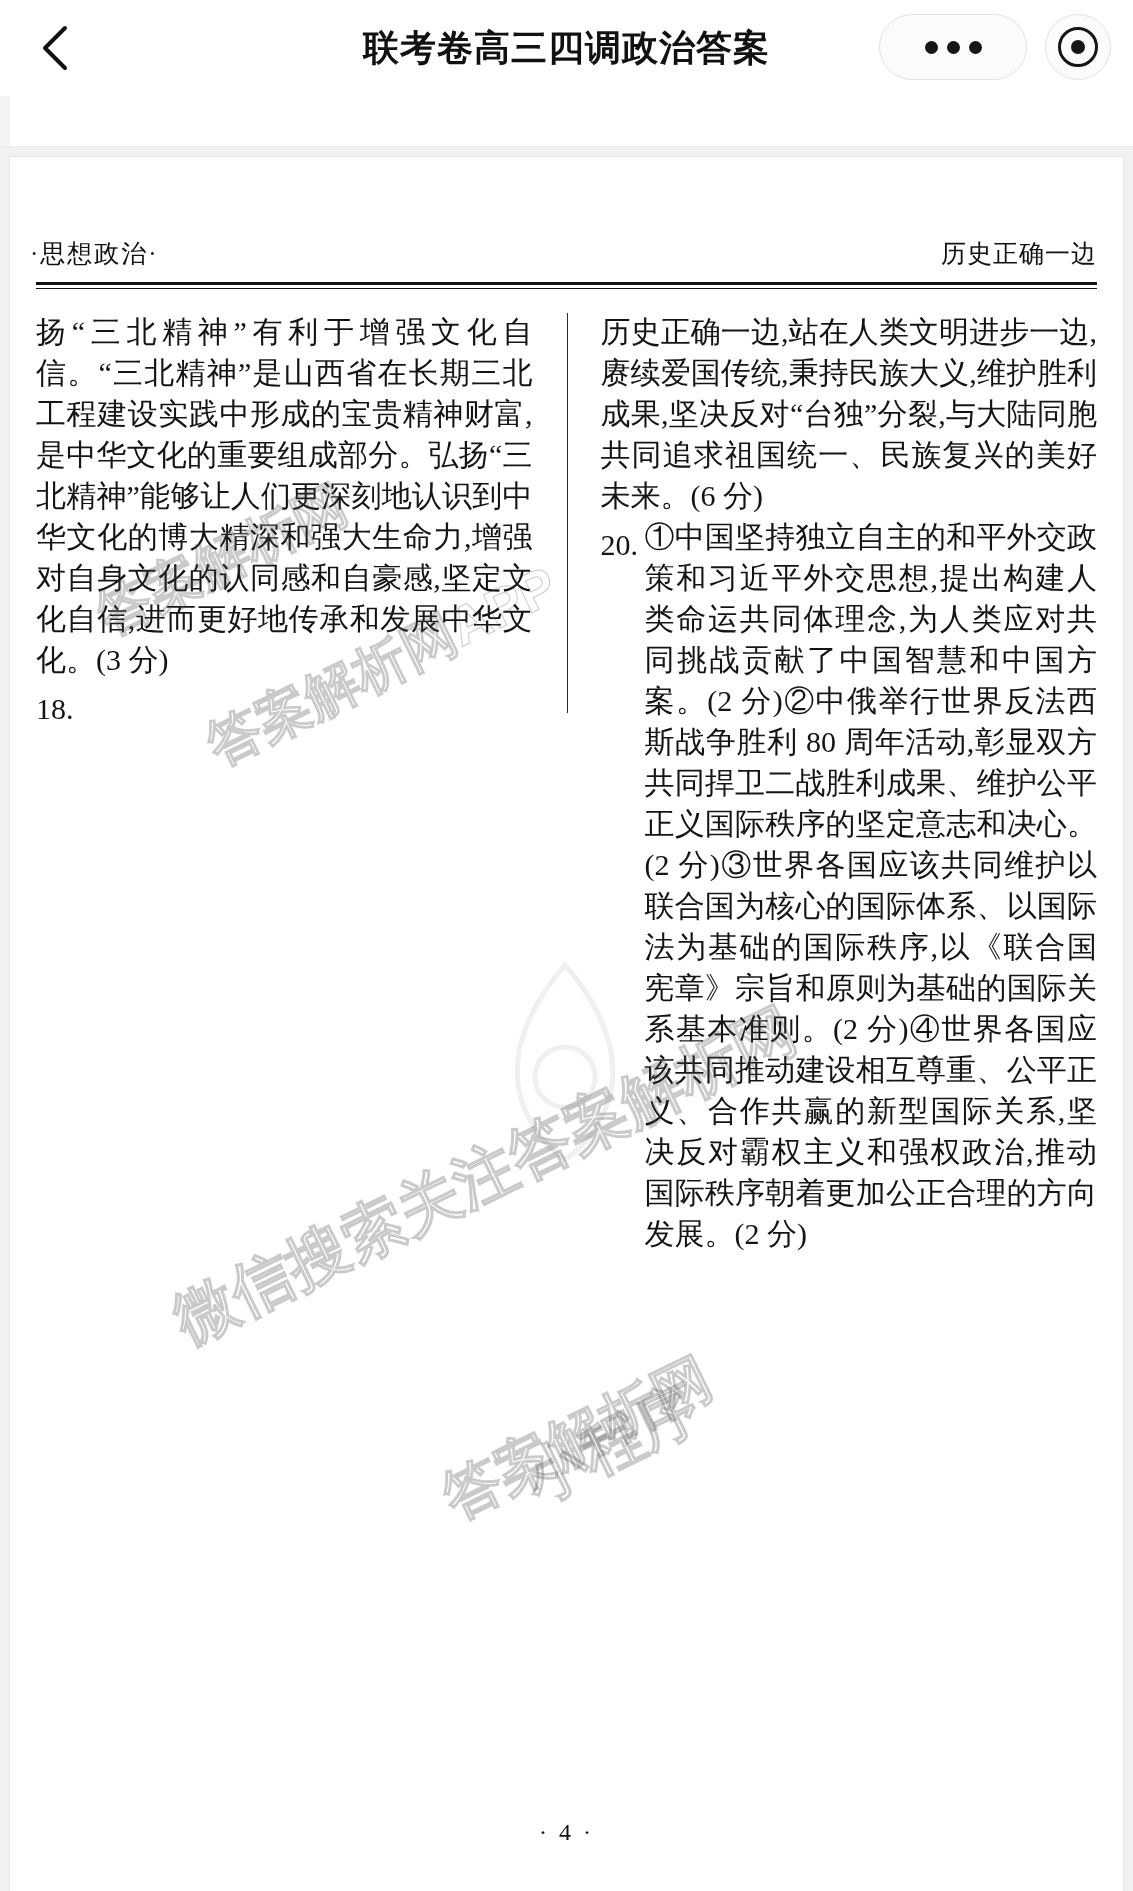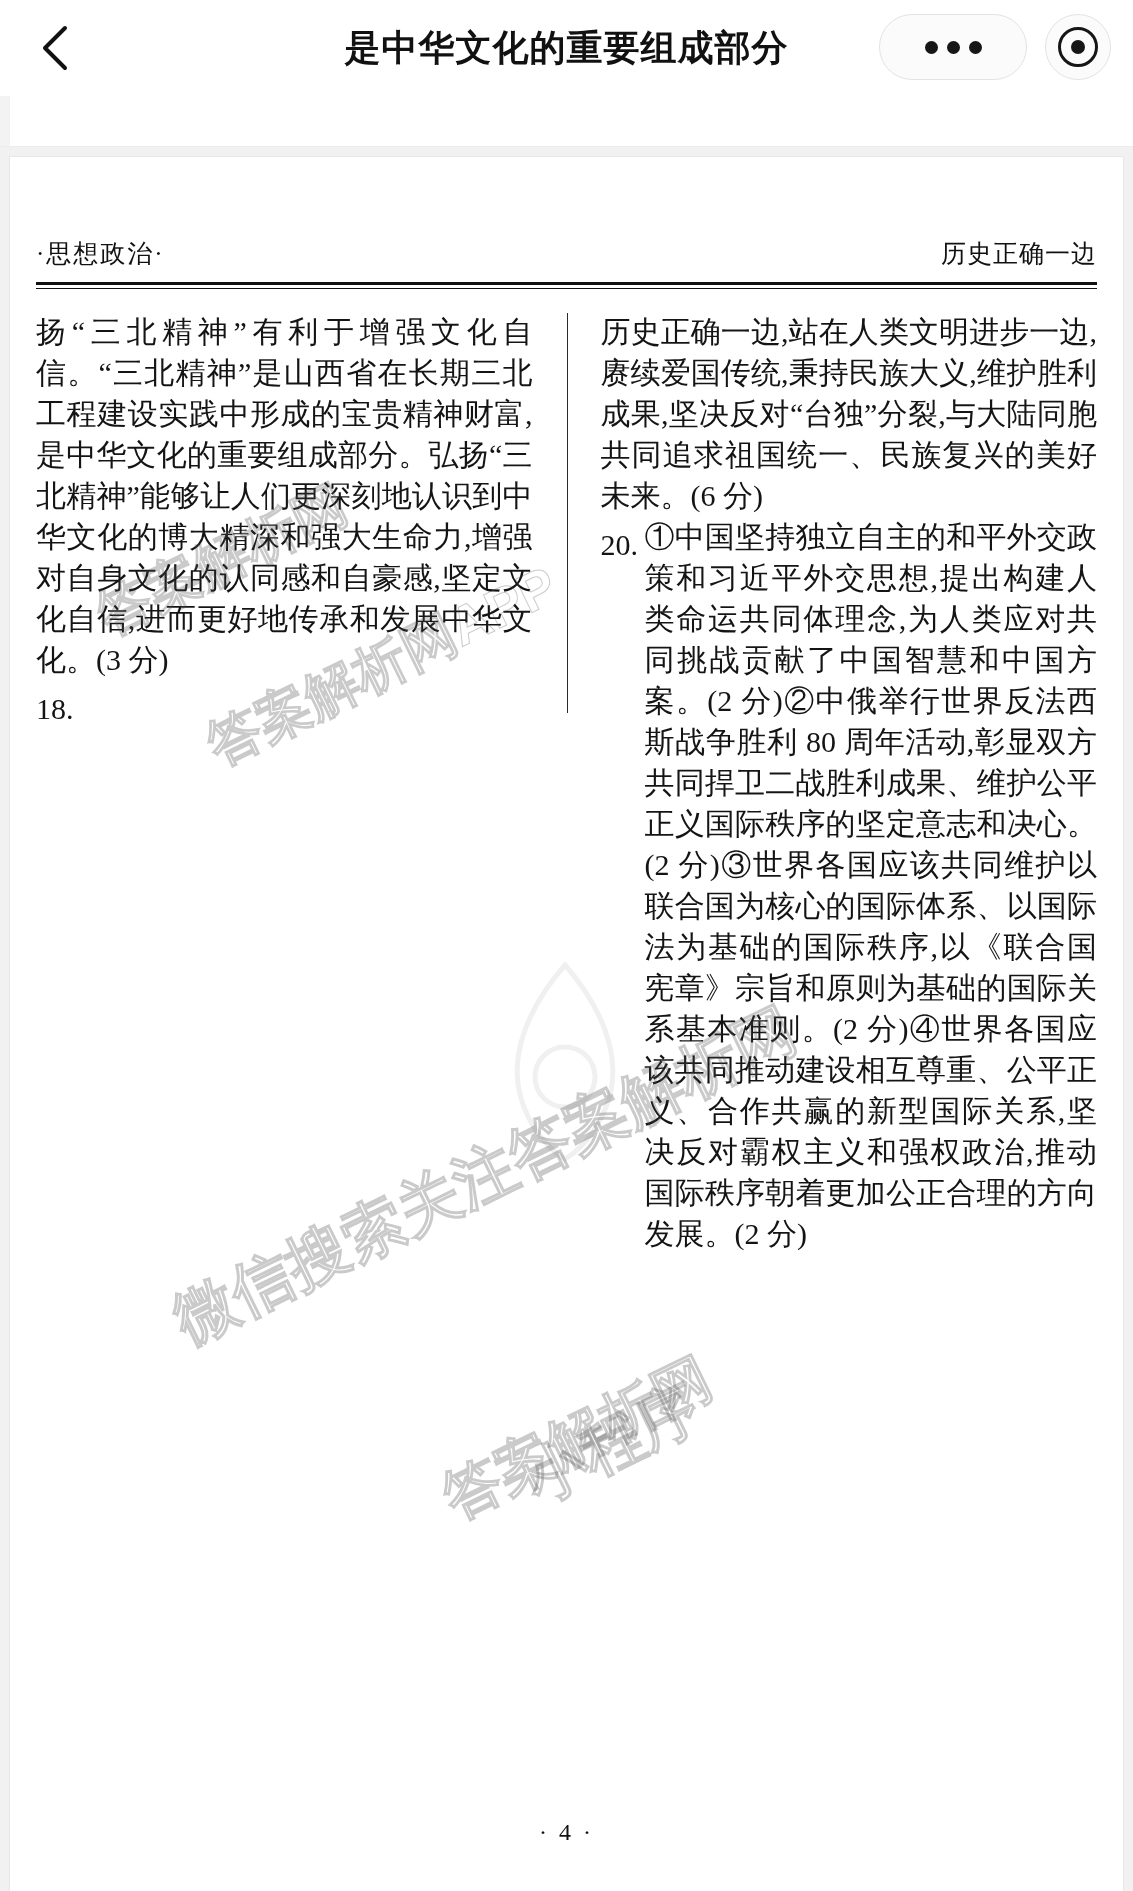--- a/index.html
+++ b/index.html
@@ -138,21 +138,21 @@
     height: 1735px;
     background: #ffffff;
     box-shadow: 0 0 0 1px #e8e8e8;
     overflow: hidden;
   }
 
   .doc-head {
     display: flex;
     justify-content: space-between;
     align-items: flex-end;
-    padding: 80px 26px 0 26px;
+    padding: 80px 26px 0 20px;
     font-size: 25px;
     color: #111;
   }
   .doc-head .left { letter-spacing: 2px; }
   .doc-head .right { letter-spacing: 1px; }
 
   .rule {
     margin: 12px 26px 0 26px;
     border-top: 3px solid #111;
     border-bottom: 1px solid #111;
@@ -269,21 +269,21 @@
 <body>
 
 <div class="navbar">
   <div class="nav-back">
     <span>
       <svg width="34" height="52" viewBox="0 0 34 52">
         <polyline points="26,6 6,26 26,46" fill="none" stroke="#111" stroke-width="4" stroke-linecap="round" stroke-linejoin="round"></polyline>
       </svg>
     </span>
   </div>
-  <div class="nav-title">是中华文化的重要组成部分</div>
+  <div class="nav-title">联考卷高三四调政治答案</div>
   <div class="nav-right">
     <div class="capsule">
       <span class="dots">
           <i></i>
           <i></i>
           <i></i>
         </span>
     </div>
     <div class="target-btn">
       <span class="ring">

